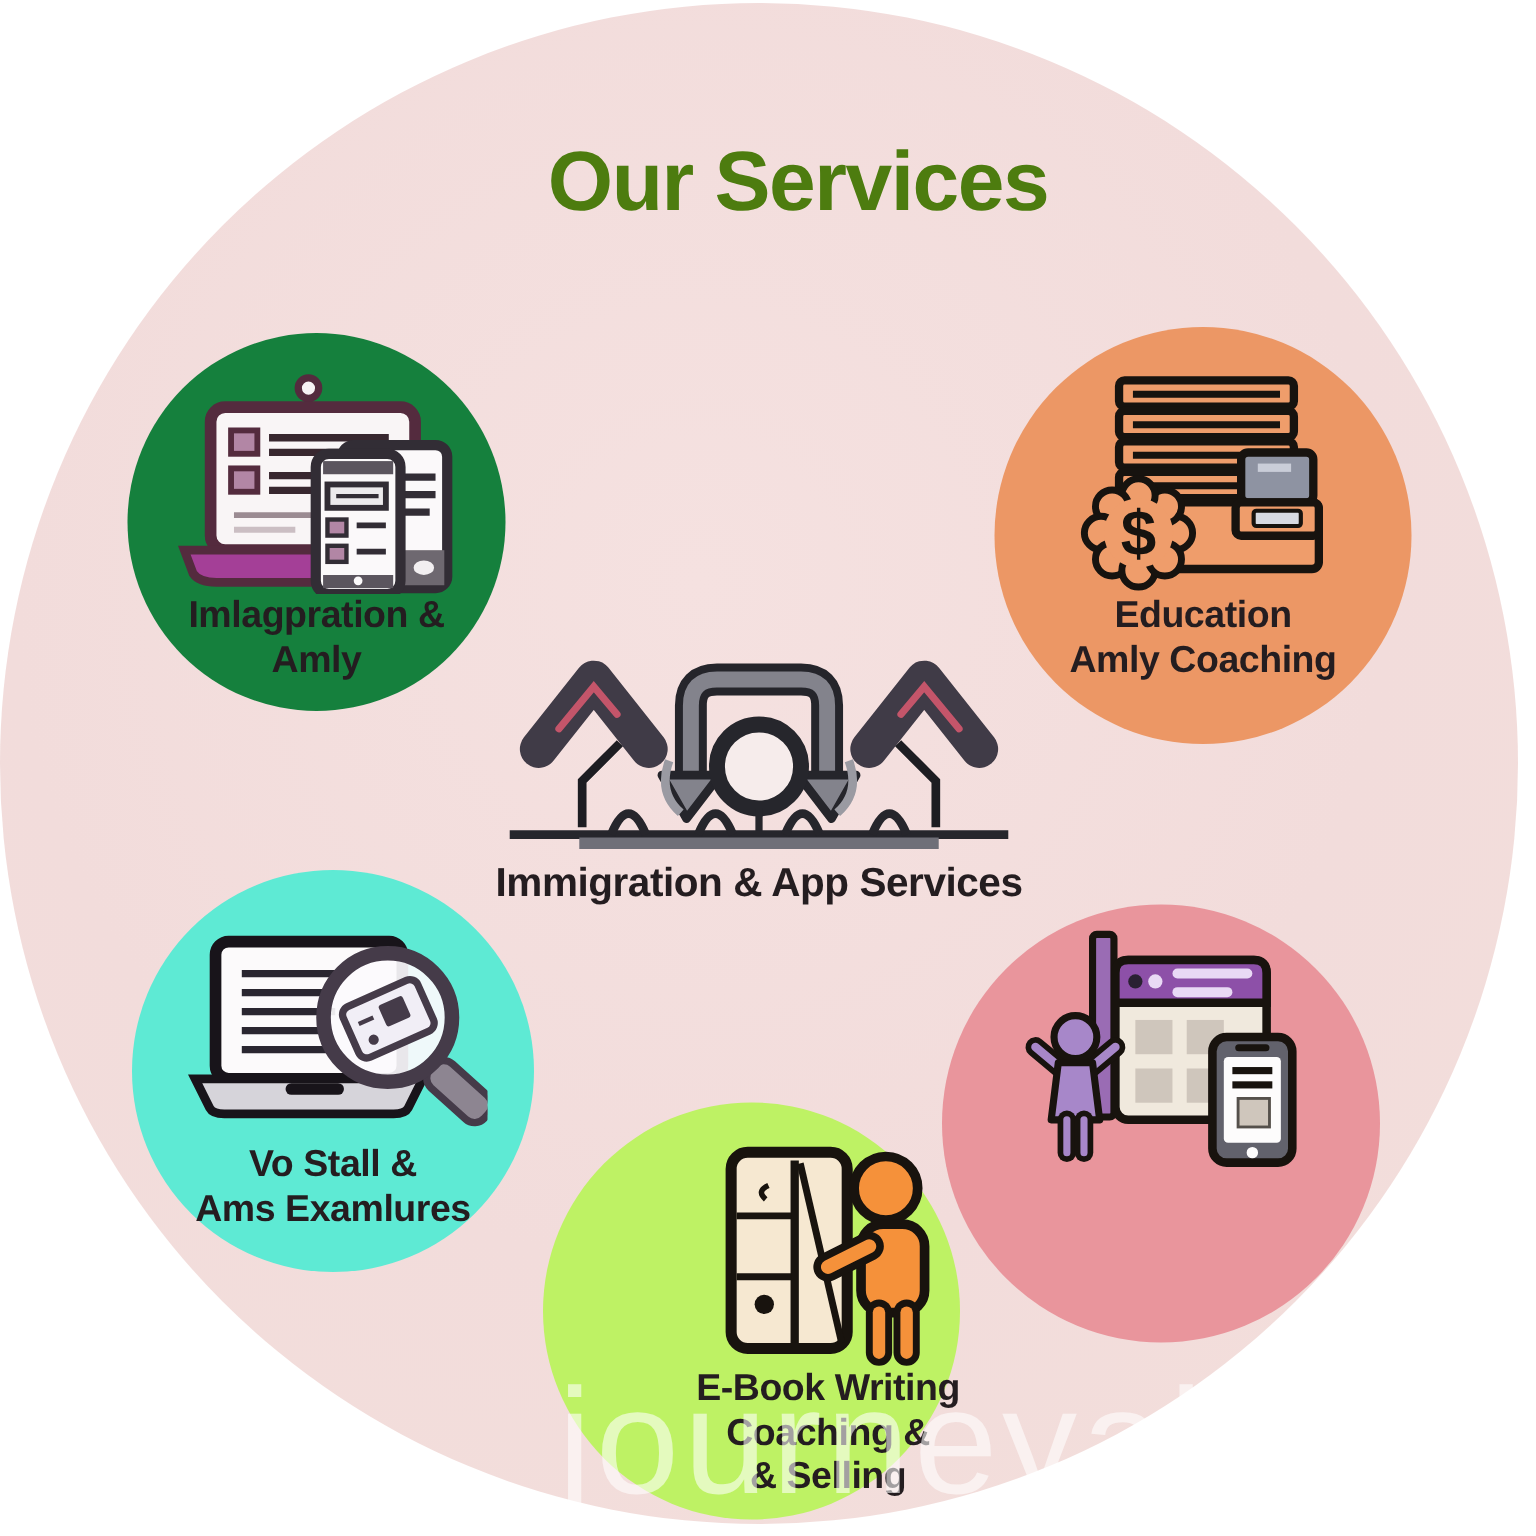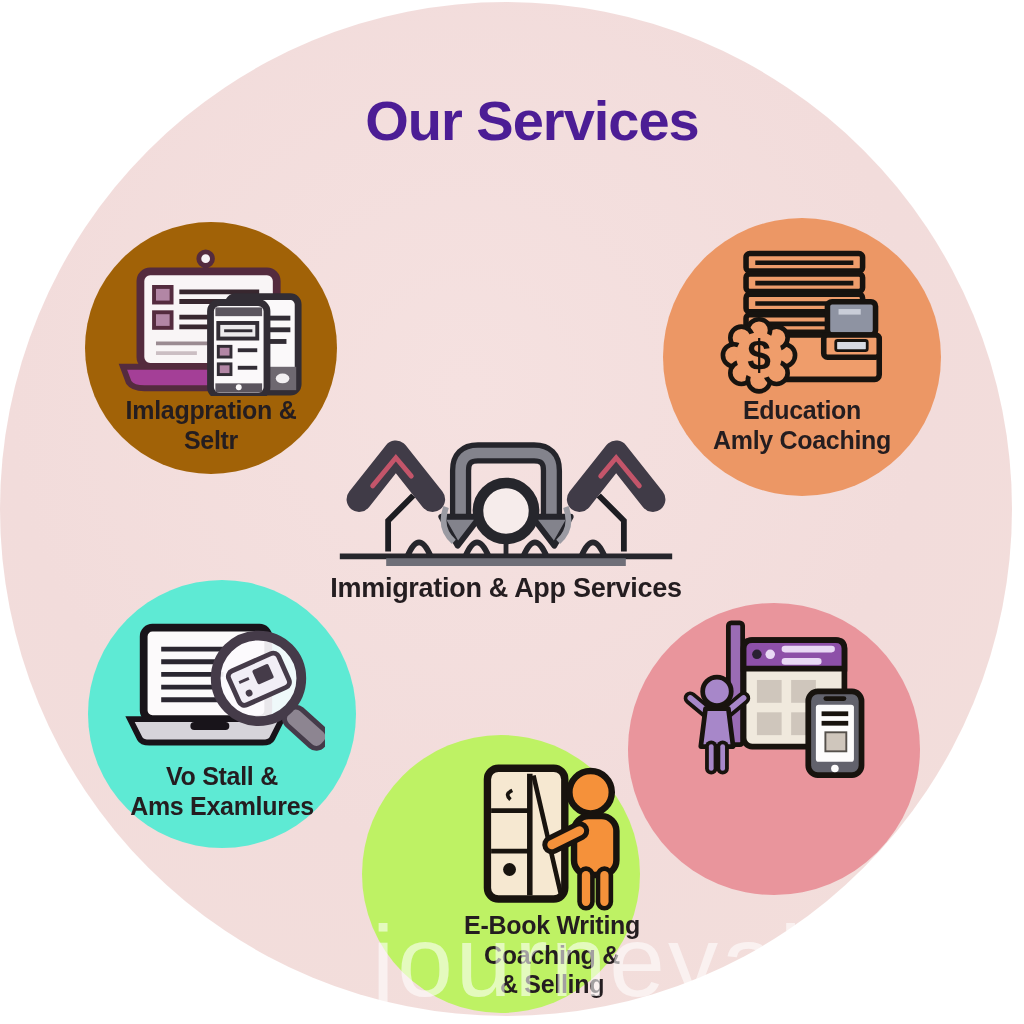--- a/index.html
+++ b/index.html
@@ -7,21 +7,21 @@
     position:relative;width:1024px;height:1024px;overflow:hidden;
     font-family:"Liberation Sans",sans-serif;background:#ffffff;
   }
   .main-circle{
     position:absolute;left:0px;top:2px;width:1012px;height:1014px;
     border-radius:50%;
     background:radial-gradient(circle at 46% 38%, #f5e1e0 0%, #f2dcdb 55%, #f3dfdb 100%);
   }
   .title{
     position:absolute;left:0;right:0;top:88px;margin:0;
-    text-align:center;font-size:56px;font-weight:800;color:#4c1d95;
+    text-align:center;font-size:56px;font-weight:800;color:#4d7c0f;
     letter-spacing:-1px;z-index:3;padding-left:40px;
   }
   .svc{
     position:absolute;border-radius:50%;z-index:2;
     display:flex;flex-direction:column;align-items:center;
     box-sizing:border-box;
   }
   .svc-label{
     text-align:center;font-weight:700;font-size:25px;line-height:1.18;
     color:#241d20;letter-spacing:-0.3px;
@@ -43,21 +43,21 @@
 </style>
 </head>
 <body>
 
 <div class="stage">
 
   <div class="main-circle"></div>
 
   <h1 class="title">Our Services</h1>
 
-  <section class="svc" style="left: 85px; top: 222px; width: 252px; height: 252px; padding-top: 26px; background-color: #a16207;">
+  <section class="svc" style="left: 85px; top: 222px; width: 252px; height: 252px; padding-top: 26px; background-color: #15803d;">
     <svg viewBox="0 0 205 152" width="200" height="148">
       <line x1="97" y1="14" x2="97" y2="27" stroke="#542b3e" stroke-width="6"></line>
       <circle cx="97" cy="11" r="7" fill="#f7f2f4" stroke="#542b3e" stroke-width="5"></circle>
       <rect x="30" y="24" width="140" height="98" rx="10" fill="#f9f5f6" stroke="#542b3e" stroke-width="8"></rect>
       <rect x="44" y="40" width="18" height="16" fill="#b286a5" stroke="#542b3e" stroke-width="4"></rect>
       <line x1="70" y1="45" x2="152" y2="45" stroke="#38272f" stroke-width="5"></line>
       <line x1="70" y1="55" x2="132" y2="55" stroke="#38272f" stroke-width="5"></line>
       <rect x="44" y="66" width="18" height="16" fill="#b286a5" stroke="#542b3e" stroke-width="4"></rect>
       <line x1="70" y1="71" x2="146" y2="71" stroke="#38272f" stroke-width="5"></line>
       <line x1="70" y1="81" x2="126" y2="81" stroke="#38272f" stroke-width="5"></line>
@@ -76,21 +76,21 @@
       <line x1="116" y1="85" x2="145" y2="85" stroke="#322d35" stroke-width="3"></line>
       <rect x="110" y="101" width="13" height="11" fill="#b286a5" stroke="#322d35" stroke-width="3"></rect>
       <line x1="130" y1="105" x2="150" y2="105" stroke="#322d35" stroke-width="4"></line>
       <rect x="110" y="119" width="13" height="11" fill="#b286a5" stroke="#322d35" stroke-width="3"></rect>
       <line x1="130" y1="123" x2="150" y2="123" stroke="#322d35" stroke-width="4"></line>
       <rect x="107" y="139" width="48" height="9" fill="#5b555e"></rect>
       <circle cx="131" cy="143" r="3" fill="#fbf9fa"></circle>
     </svg>
     <div class="svc-label">
       <div>Imlagpration &amp;</div>
-      <div>Seltr</div>
+      <div>Amly</div>
     </div>
   </section>
 
   <section class="svc" style="left: 663px; top: 218px; width: 278px; height: 278px; padding-top: 30px; background-color: rgb(236, 151, 101);">
     <svg viewBox="0 0 205 160" width="190" height="148">
       <rect x="42" y="6" width="126" height="19" rx="4" fill="#ef9d6b" stroke="#17130f" stroke-width="6"></rect>
       <line x1="52" y1="16" x2="158" y2="16" stroke="#17130f" stroke-width="5"></line>
       <rect x="42" y="28" width="126" height="19" rx="4" fill="#ef9d6b" stroke="#17130f" stroke-width="6"></rect>
       <line x1="52" y1="38" x2="158" y2="38" stroke="#17130f" stroke-width="5"></line>
       <rect x="42" y="50" width="126" height="19" rx="4" fill="#ef9d6b" stroke="#17130f" stroke-width="6"></rect>

